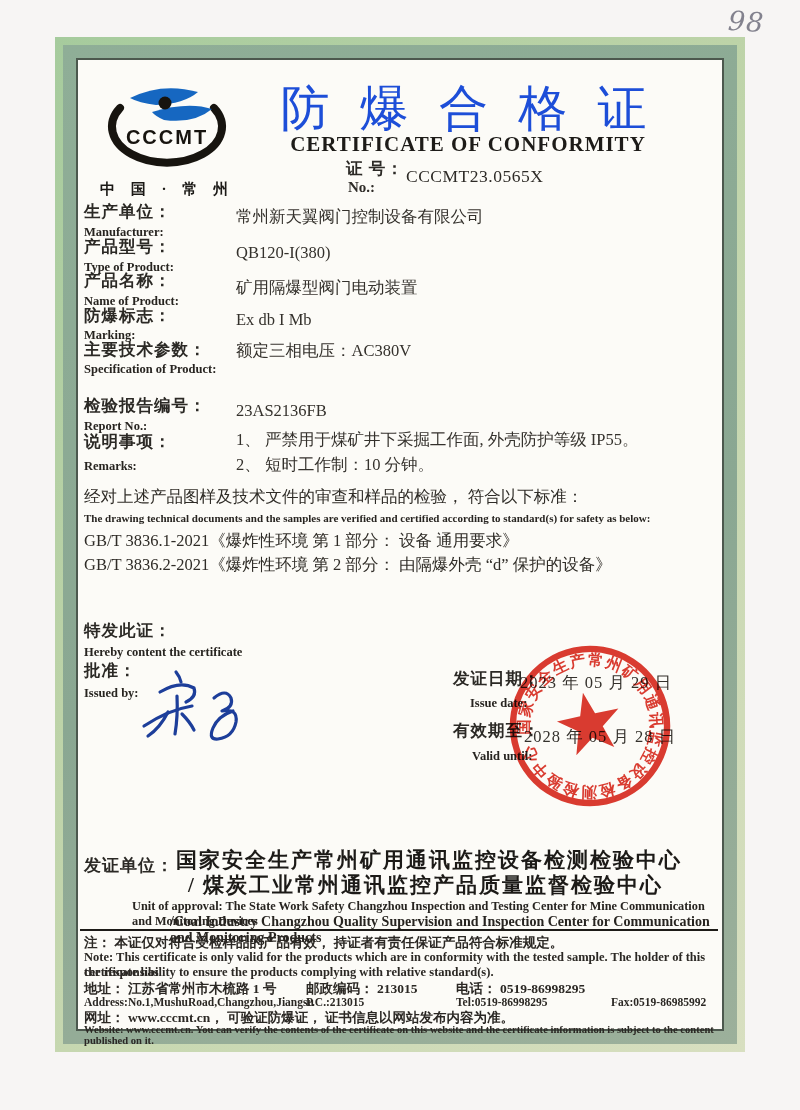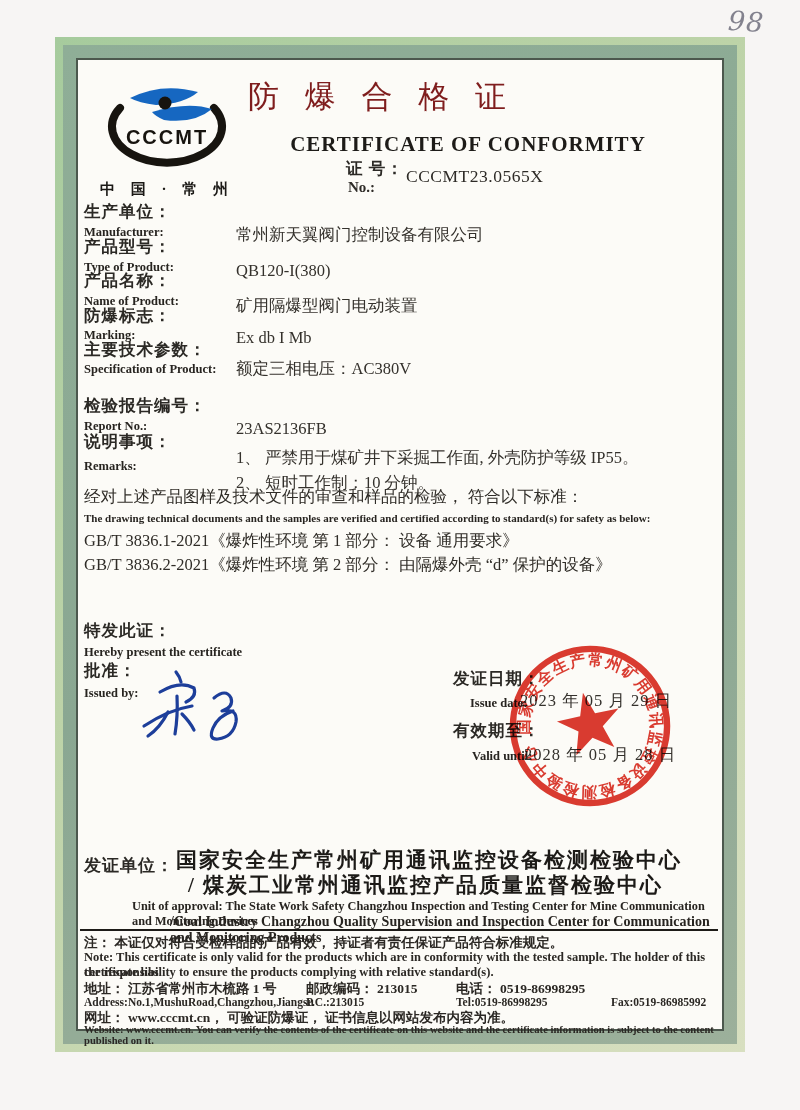--- a/index.html
+++ b/index.html
@@ -24,22 +24,22 @@
     background:linear-gradient(160deg,#8fae97 0%,#8aa792 55%,#9cb09b 100%);
     padding:13px;
   }
   .paper{
     width:100%;height:100%;box-sizing:border-box;position:relative;
     background:#fcfbf7;border:2px solid #4c584e;
   }
   .abs{position:absolute;}
   .zh-label{font-size:16.5px;font-weight:600;letter-spacing:1px;color:#2b2925;}
   .en-label{font-size:12.5px;font-weight:700;color:#272420;}
-  .value{font-size:16.5px;color:#34312c;margin-top:18px;}
-  .title-zh{font-size:31px;letter-spacing:9px;text-align:left;color:#7f1d1d;}
+  .value{font-size:16.5px;color:#34312c;}
+  .title-zh{font-size:49px;letter-spacing:9px;text-align:center;color:#1d4ed8;}
   .title-en{font-size:21px;font-weight:600;text-align:center;letter-spacing:1px;color:#1d1b18;}
   .std{font-size:16.5px;color:#2f2c27;}
   .unit-big{font-size:21px;font-weight:700;letter-spacing:2px;color:#1c1a17;}
   .foot-zh{font-size:13.5px;font-weight:600;color:#2b2824;}
   .foot-en{font-size:12.5px;font-weight:700;color:#2b2824;}
   .divider{background:#1d1b18;height:2px;}
   .logo-cn{font-size:15px;font-weight:600;letter-spacing:6px;color:#1b1916;}
   .sig{color:#1d3e9a;}
   .stamp-wrap{mix-blend-mode:multiply;opacity:0.92;}
 </style>
@@ -98,21 +98,21 @@
       <div class="abs en-label" style="left:6px;top:399px;">Remarks:</div>
       <div class="abs value" style="left:158px;top:369px;">1、 严禁用于煤矿井下采掘工作面, 外壳防护等级 IP55。</div>
       <div class="abs value" style="left:158px;top:394px;">2、 短时工作制：10 分钟。</div>
 
       <div class="abs std" style="left:6px;top:426px;">经对上述产品图样及技术文件的审查和样品的检验， 符合以下标准：</div>
       <div class="abs en-label" style="left:6px;top:452px;font-size:11px;">The drawing technical documents and the samples are verified and certified according to standard(s) for safety as below:</div>
       <div class="abs std" style="left:6px;top:470px;">GB/T 3836.1-2021《爆炸性环境 第 1 部分： 设备 通用要求》</div>
       <div class="abs std" style="left:6px;top:494px;">GB/T 3836.2-2021《爆炸性环境 第 2 部分： 由隔爆外壳 “d” 保护的设备》</div>
 
       <div class="abs zh-label" style="left:6px;top:560px;">特发此证：</div>
-      <div class="abs en-label" style="left:6px;top:585px;">Hereby present the certificate</div>
+      <div class="abs en-label" style="left:6px;top:585px;">Hereby content the certificate</div>
       <div class="abs zh-label" style="left:6px;top:600px;">批准：</div>
       <div class="abs en-label" style="left:6px;top:626px;">Issued by:</div>
 
       <svg class="abs sig" style="left:52px;top:606px;" width="135" height="90" viewBox="0 0 135 90">
         <g fill="none" stroke="#1d3e9a" stroke-width="3.2" stroke-linecap="round" stroke-linejoin="round">
           <path d="M46,6 q4,5 5,10"></path>
           <path d="M30,26 q20,-12 34,-4 q3,9 -8,14"></path>
           <path d="M47,30 q1,20 -2,38"></path>
           <path d="M14,60 q24,-16 48,-20"></path>
           <path d="M38,46 q-8,16 -20,24"></path>

